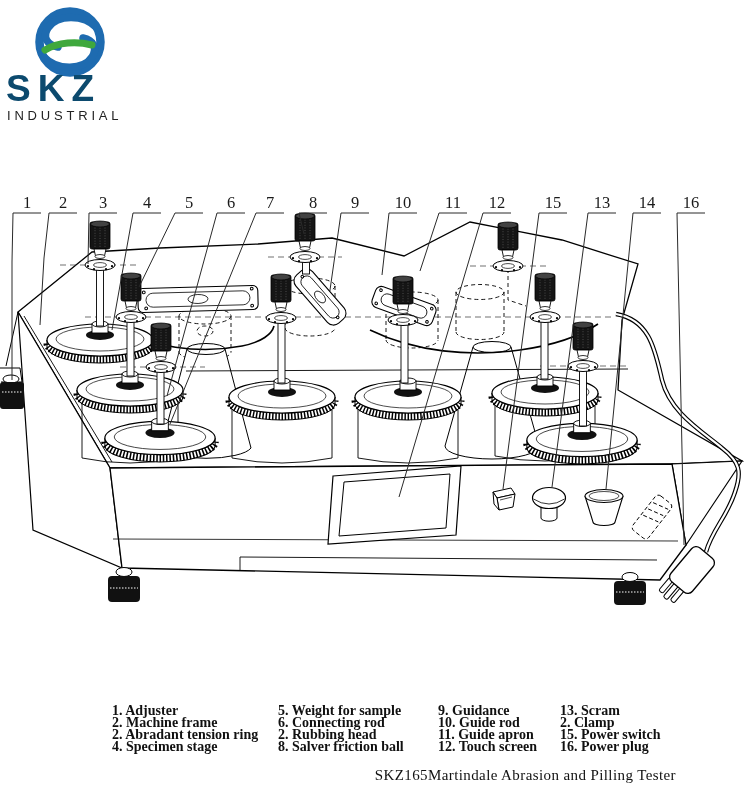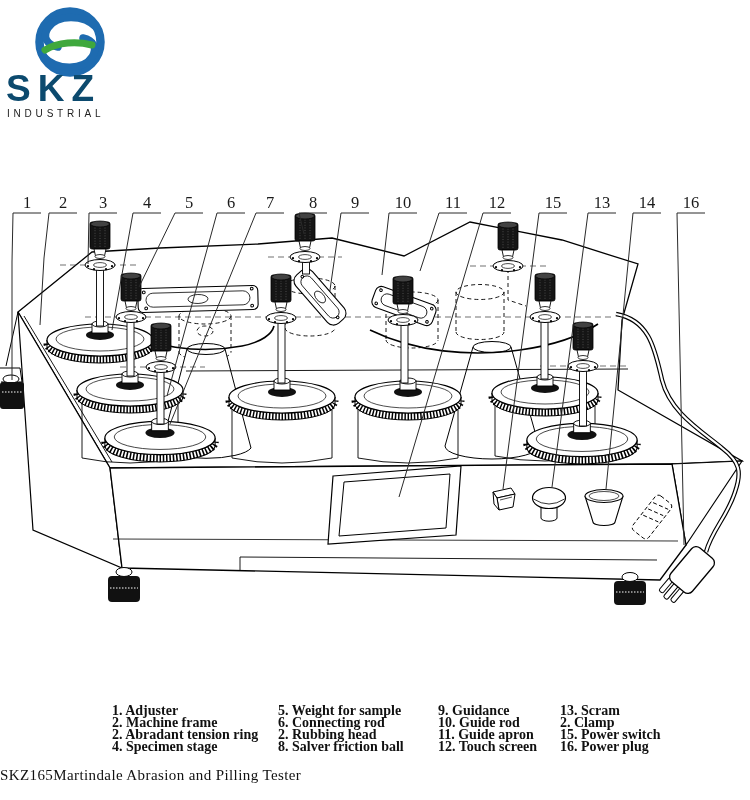--- a/index.html
+++ b/index.html
@@ -2,25 +2,25 @@
 <html><head>
 <meta charset="utf-8">
 <style>
   html,body{margin:0;padding:0;background:#fff;}
   #page{position:relative;width:750px;height:800px;background:#fff;overflow:hidden;
         font-family:"Liberation Serif",serif;}
   #diagram-svg{position:absolute;left:0;top:0;}
   .brand{position:absolute;left:6px;top:70px;font-family:"Liberation Sans",sans-serif;
          font-weight:bold;font-size:37px;letter-spacing:7px;color:#0c4a6e;line-height:1;}
   .brand-sub{position:absolute;left:7px;top:109px;font-family:"Liberation Sans",sans-serif;
-         font-size:10px;letter-spacing:3.8px;color:#222;line-height:1;text-align:center;}
+         font-size:13px;letter-spacing:3.8px;color:#222;line-height:1;text-align:center;}
   .legend{position:absolute;top:705px;font-size:14px;font-weight:bold;color:#111;
           line-height:11.9px;white-space:nowrap;}
   .legend div{height:11.9px;}
-  .caption{position:absolute;left:0;top:767px;width:676px;text-align:left;
+  .caption{position:absolute;left:0;top:767px;width:676px;text-align:right;
            font-size:15px;letter-spacing:.4px;color:#111;}
   svg text.num{font-family:"Liberation Serif",serif;font-size:16.5px;fill:#1a1a1a;}
 </style>
 </head>
 <body>
 
 <div id="page">
 
 <svg id="diagram-svg" width="750" height="800" viewBox="0 0 750 800">
   <defs>

